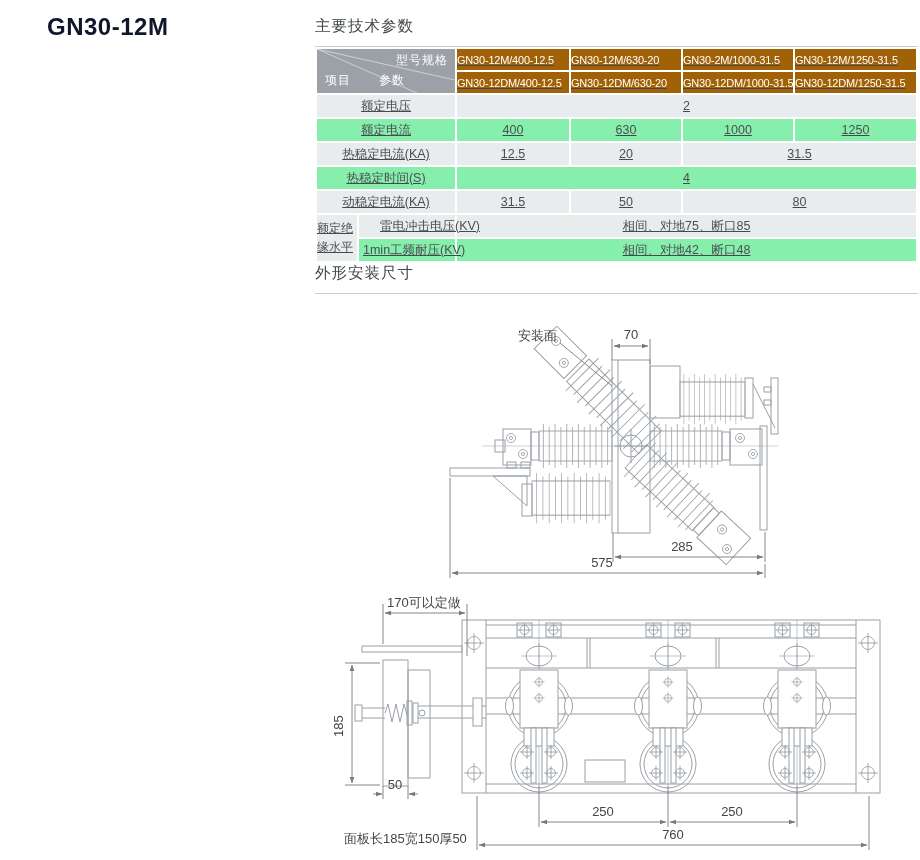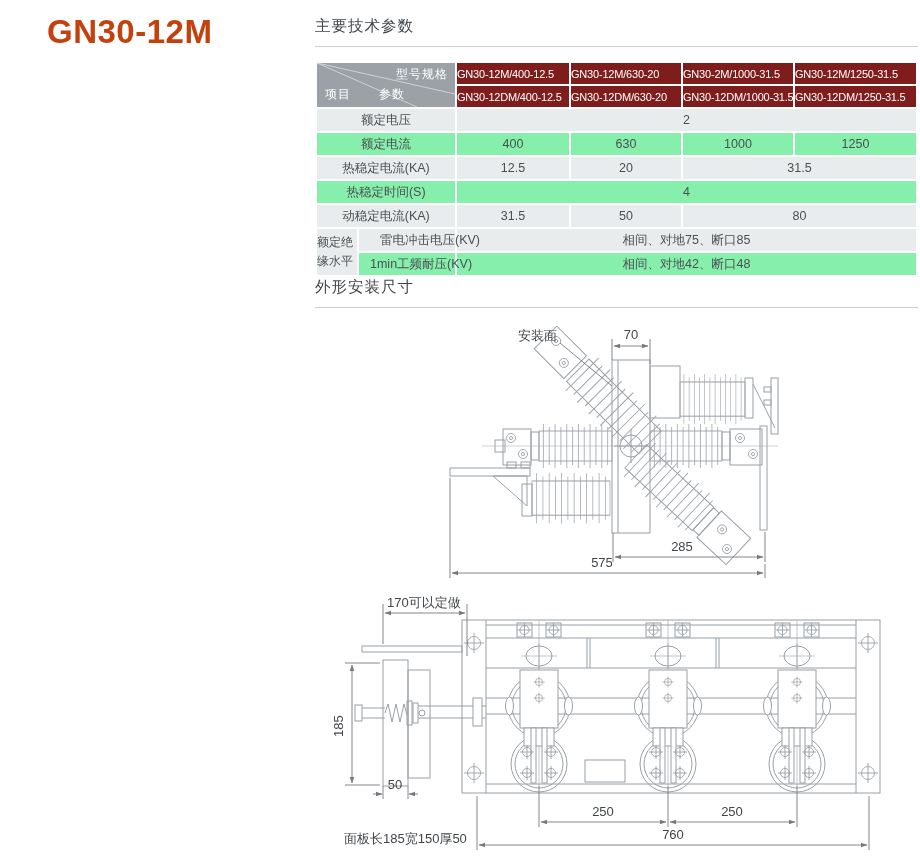--- a/index.html
+++ b/index.html
@@ -2,30 +2,30 @@
 <html><head>
 <meta charset="utf-8">
 <style>
   html,body{margin:0;padding:0;}
   body{
     width:920px;height:860px;position:relative;background:#ffffff;
     font-family:"Liberation Sans","DejaVu Sans",sans-serif;
     color:#45494d;overflow:hidden;
   }
   .left-col{position:absolute;left:47px;top:14px;}
-  .product-title{font-size:33px;font-weight:bold;color:#c2410c;letter-spacing:0.5px;line-height:1.1;margin:0;}
+  .product-title{font-size:24px;font-weight:bold;color:#0f172a;letter-spacing:0.5px;line-height:1.1;margin:0;}
   .product-subtitle{font-size:18.5px;color:#3b4043;letter-spacing:1.5px;margin-top:9px;}
 
   .right-col{position:absolute;left:315px;top:16px;width:603px;}
   .sec-heading{font-size:15.5px;color:#42474b;letter-spacing:1px;margin:0 0 9px 0;font-weight:normal;}
   .rule{border-top:1px solid #c9ced1;height:0;width:603px;}
 
-  table.spec{border-collapse:separate;border-spacing:2px;width:603px;margin-top:14px;table-layout:fixed;}
+  table.spec{border-collapse:separate;border-spacing:2px;width:603px;table-layout:fixed;text-decoration:underline;}
   table.spec th,table.spec td{padding:0;font-weight:normal;}
-  .hd{background:#7f1d1d;color:#ffffff;font-size:11px;text-align:left;height:21px;
+  .hd{background:#a16207;color:#ffffff;font-size:11px;text-align:left;height:21px;
       padding-left:5px;letter-spacing:-0.2px;white-space:nowrap;overflow:hidden;}
   .corner{background:#9ba1a6;position:relative;padding:0;height:44px;}
   .corner .lbl{position:absolute;color:#ffffff;font-size:12px;letter-spacing:1px;}
   .corner .lbl.top{right:7px;top:3px;}
   .corner .lbl.left{left:8px;bottom:4px;}
   .corner .lbl.mid{left:62px;bottom:4px;}
   td.lab{font-size:12.5px;color:#4b5054;text-align:center;padding-left:8px;height:22px;white-space:nowrap;}
   td.val{font-size:12.5px;color:#4b5054;text-align:center;height:22px;}
   td.grp{font-size:12px;color:#4b5054;text-align:left;padding-left:5px;line-height:1.55;}
   tr.rA > td{background:#e9eced;}
@@ -109,21 +109,21 @@
     </tr>
     <tr class="rA">
       <td class="grp" rowspan="2">
         <span>额定绝</span><br>
         <span>缘水平</span>
       </td>
       <td class="lab" style="padding-left:21px">雷电冲击电压(KV)</td>
       <td class="val" colspan="4">相间、对地75、断口85</td>
     </tr>
     <tr class="rB">
-      <td class="lab" style="padding-left:11px">1min工频耐压(KV)</td>
+      <td class="lab" style="padding-left:4px">1min工频耐压(KV)</td>
       <td class="val" colspan="4">相间、对地42、断口48</td>
     </tr>
   </tbody>
     </table>
 
   <div class="sec-heading heading2">外形安装尺寸</div>
   <div class="rule"></div>
 </div>
 
 <svg class="dwg" style="left:428px;top:326px;" width="354" height="292" viewBox="-2 0 354 292">

